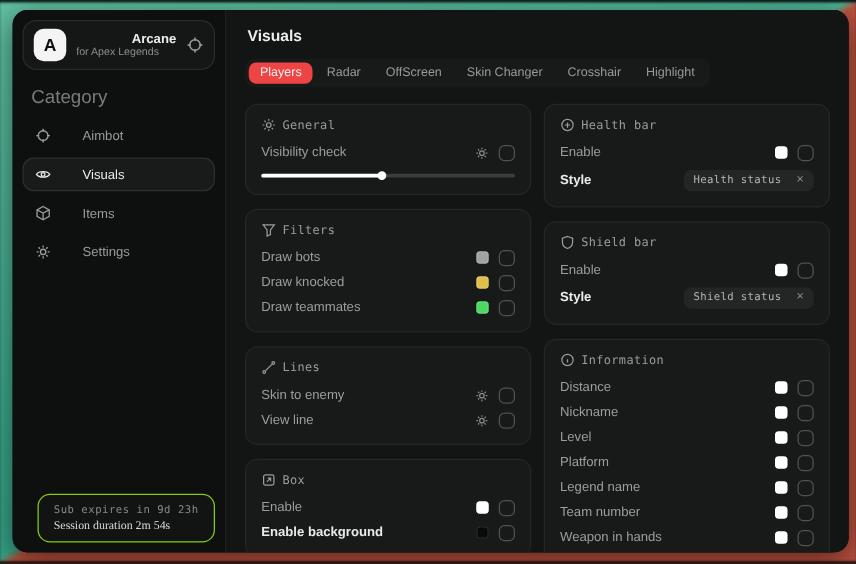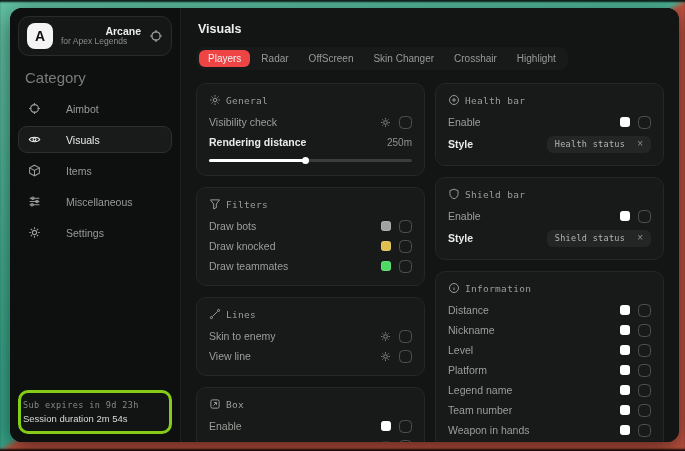--- a/index.html
+++ b/index.html
@@ -38,25 +38,25 @@
   .nav{ display:flex; flex-direction:column; }
   .nav-item{
     display:flex; align-items:center; gap:25px; margin:2px 8px; padding:6px 9px;
     border-radius:9px; border:1px solid transparent; color:#989b98; font-size:10.5px;
     cursor:default;
   }
   .nav-item.active{ background:#191b1a; border-color:#2d2f2e; color:#eaebea; }
   .nav-item .ic{ width:13px; height:13px; }
 
   .sub-card{
-    position:absolute; left:8px; right:8px; bottom:8px; padding:7px 2px;
-    border:3px solid #84cc16; border-radius:10px; background:#121413;
+    position:absolute; left:20px; right:8px; bottom:8px; padding:7px 12px;
+    border:1px solid #84cc16; border-radius:10px; background:#121413;
   }
   .sub-line1{ font-family:"DejaVu Sans Mono", monospace; color:#868986; font-size:8.5px; letter-spacing:.4px; margin-bottom:3px; }
-  .sub-line2{ color:#d9dad9; font-size:9.5px; }
+  .sub-line2{ color:#d9dad9; font-size:9.5px;font-family:Liberation Serif, serif; }
 
   
   .main{ flex:1; background:#131514; border-left:1px solid #1f2120; padding:12px 15px; overflow:hidden; }
   .main-title{ color:#ececec; font-size:12.5px; font-weight:700; margin:2px 0 11px 2px; }
 
   .tabs{
     display:inline-flex; align-items:center; gap:2px; background:#181a19;
     border-radius:8px; padding:3px; margin-bottom:13px;
   }
   .tab{ color:#979a97; font-size:10px; padding:3px 9px; border-radius:6px; cursor:default; white-space:nowrap; }
@@ -219,28 +219,20 @@
           <span>
               <svg class="ic" width="13" height="13">
                 <use href="#i-cube"></use>
               </svg>
             </span>
           <span>Items</span>
         </div>
         <div class="nav-item">
           <span>
               <svg class="ic" width="13" height="13">
-                <use href="#i-sliders"></use>
-              </svg>
-            </span>
-          <span>Miscellaneous</span>
-        </div>
-        <div class="nav-item">
-          <span>
-              <svg class="ic" width="13" height="13">
                 <use href="#i-gear"></use>
               </svg>
             </span>
           <span>Settings</span>
         </div>
       </div>
 
       <div class="sub-card">
         <div class="sub-line1">Sub expires in 9d 23h</div>
         <div class="sub-line2">Session duration 2m 54s</div>
@@ -276,24 +268,20 @@
               <span class="row-label">Visibility check</span>
               <span class="row-right">
                 <span class="mini-gear">
                     <svg class="ic" width="11" height="11">
                       <use href="#i-gear"></use>
                     </svg>
                   </span>
                 <span class="checkbox"></span>
               </span>
             </div>
-            <div class="row">
-              <span class="row-label bright">Rendering distance</span>
-              <span class="row-value">250m</span>
-            </div>
             <div class="slider">
               <div class="slider-track"></div>
               <div class="slider-fill" style="width: 48%;"></div>
             </div>
           </div>
 
           <div class="panel">
             <div class="panel-h">
               <span>
                   <svg class="ic" width="12" height="12">

